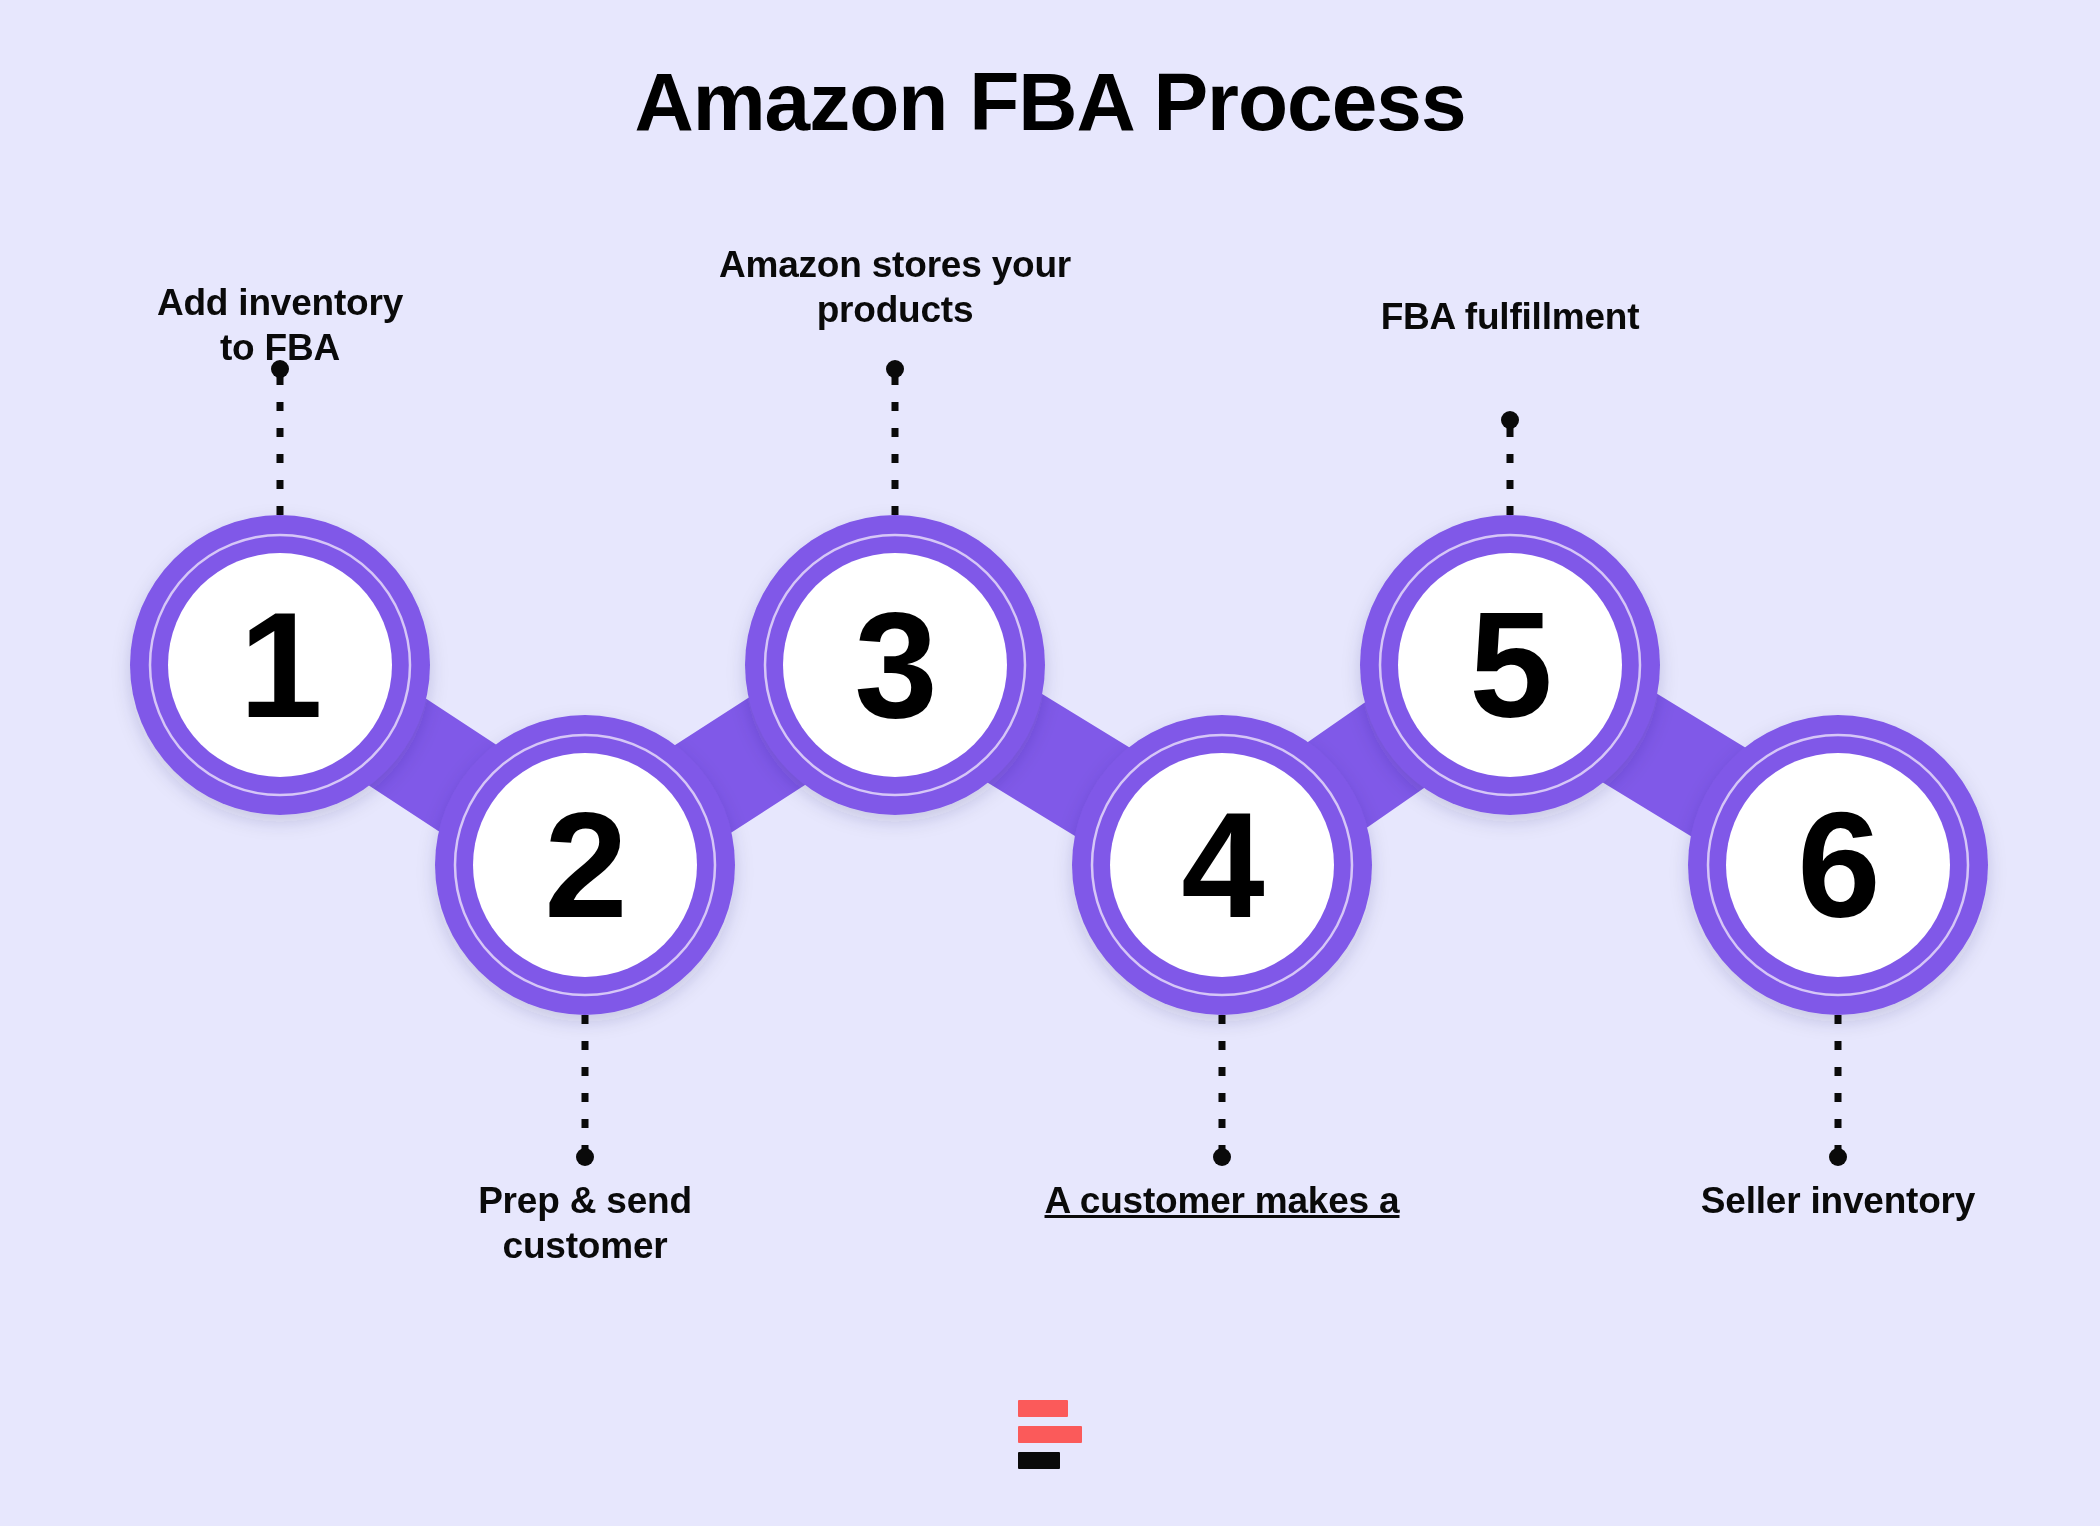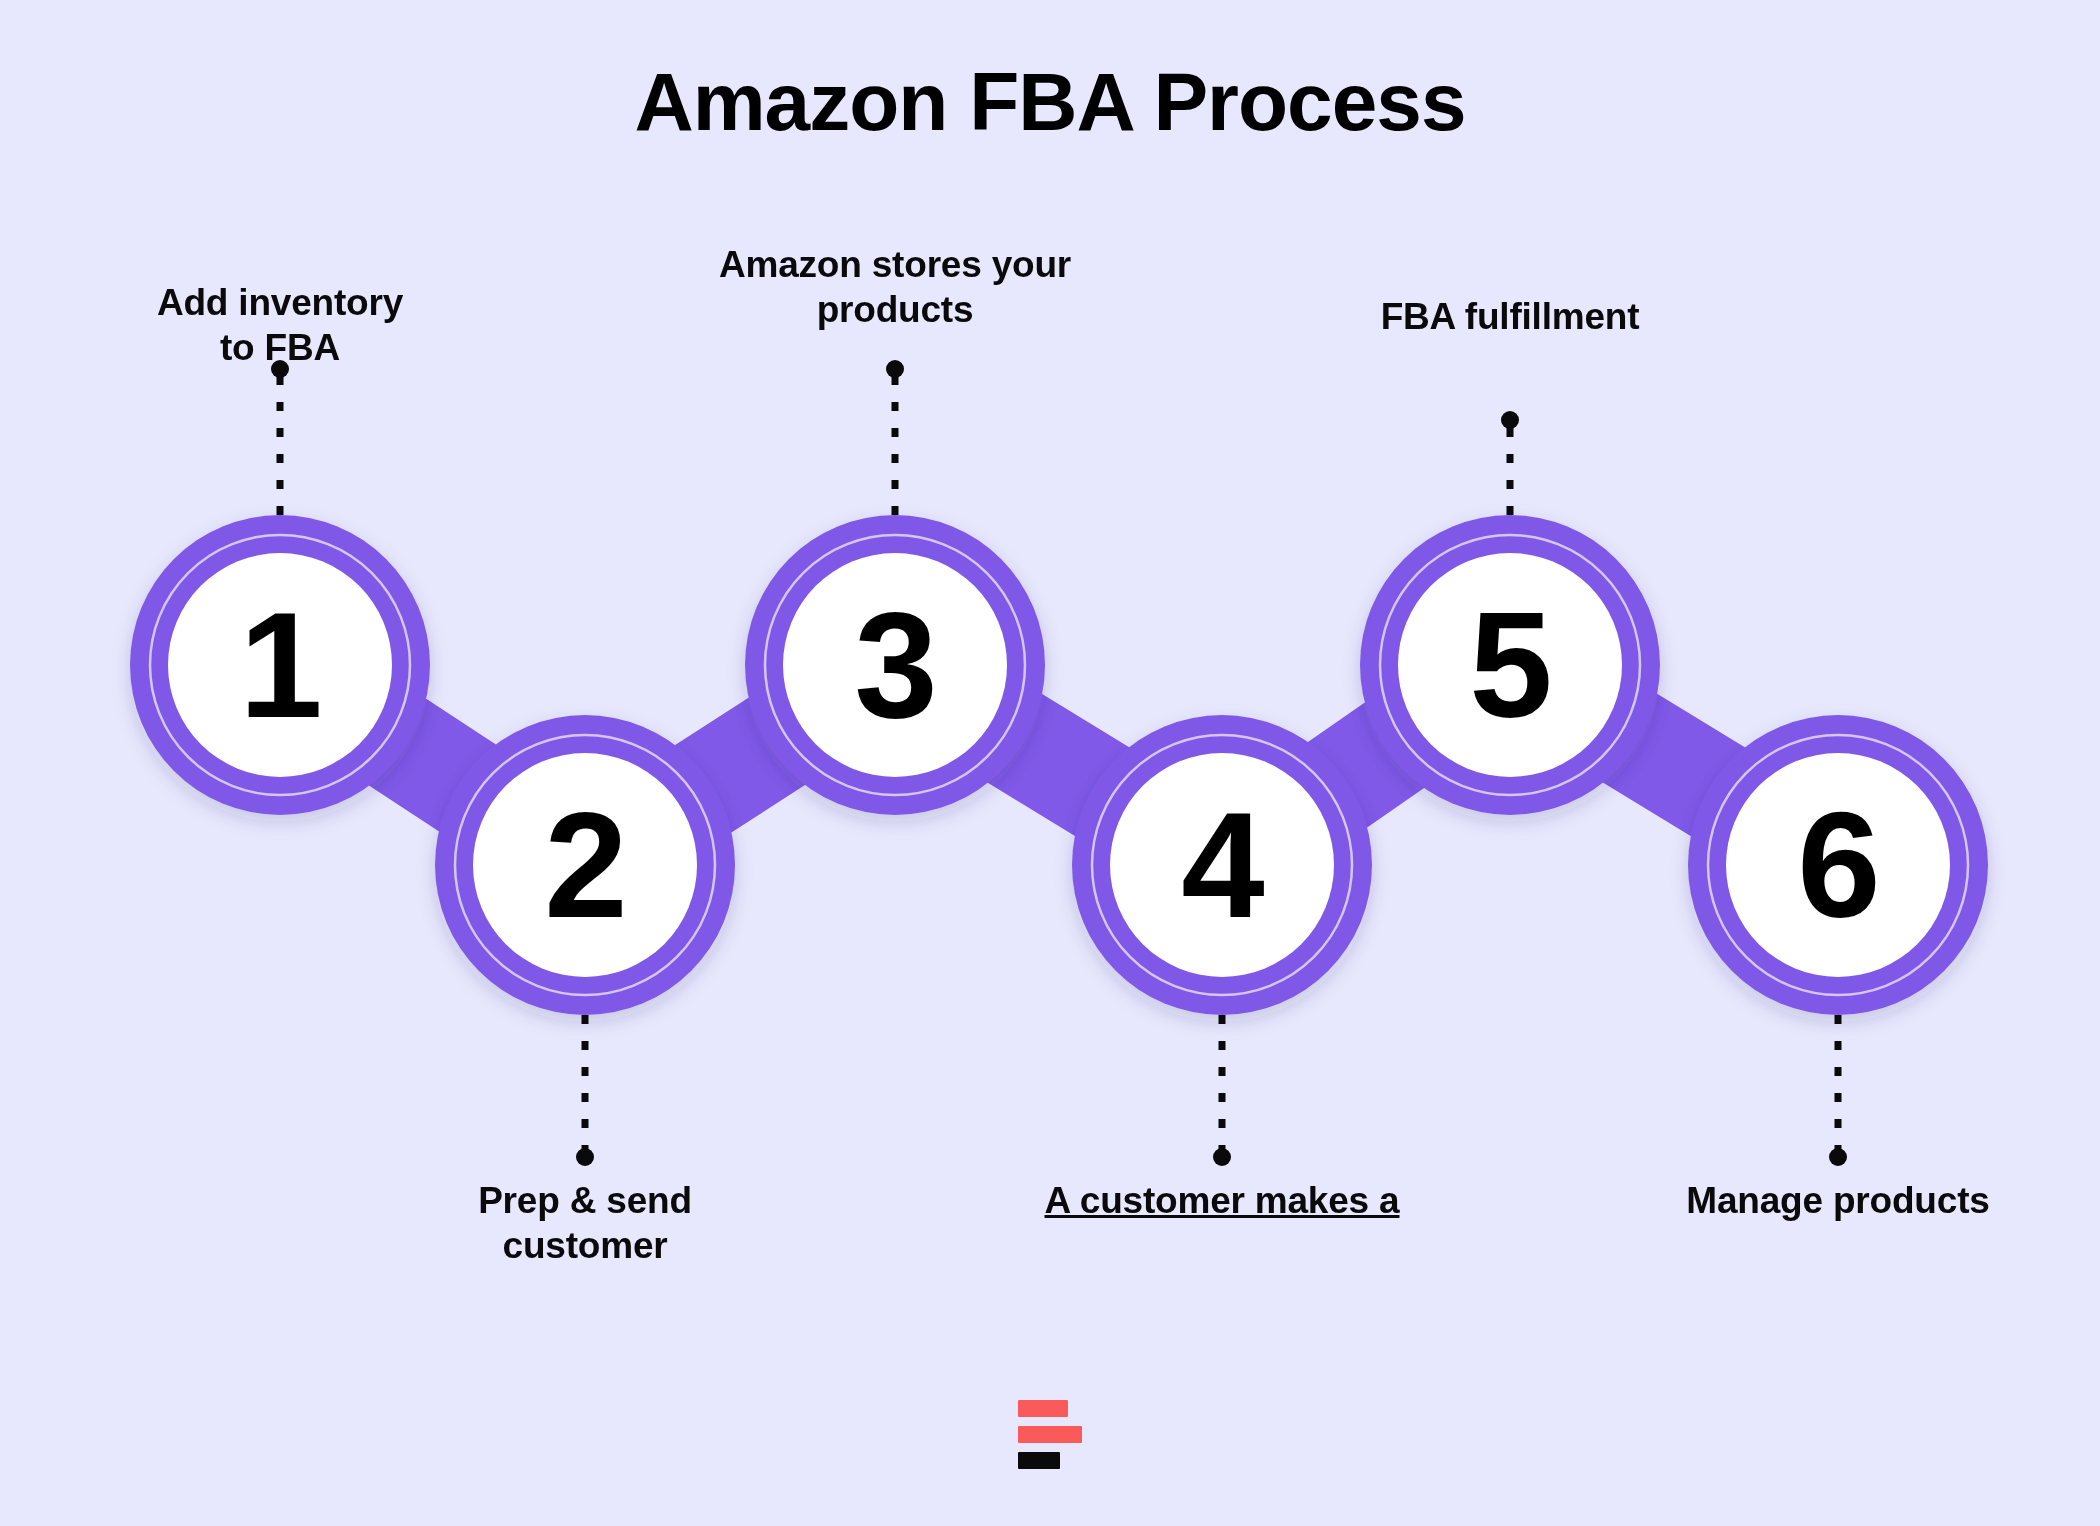--- a/index.html
+++ b/index.html
@@ -209,21 +209,21 @@
   <div class="callout" style="left:365px; top:1178px; width:440px;">
     <div>Prep &amp; send</div>
     <div>customer</div>
   </div>
 
   <div class="callout" style="left:972px; top:1178px; width:500px;text-decoration:underline;">
     <div>A customer makes a</div>
   </div>
 
   <div class="callout" style="left:1618px; top:1178px; width:440px;">
-    <div>Manage products</div>
+    <div>Seller inventory</div>
   </div>
 
   <div class="brand">
     <span class="brand-logo">
       <i class="bar-1"></i>
       <i class="bar-2"></i>
       <i class="bar-3"></i>
     </span>
   </div>
 

